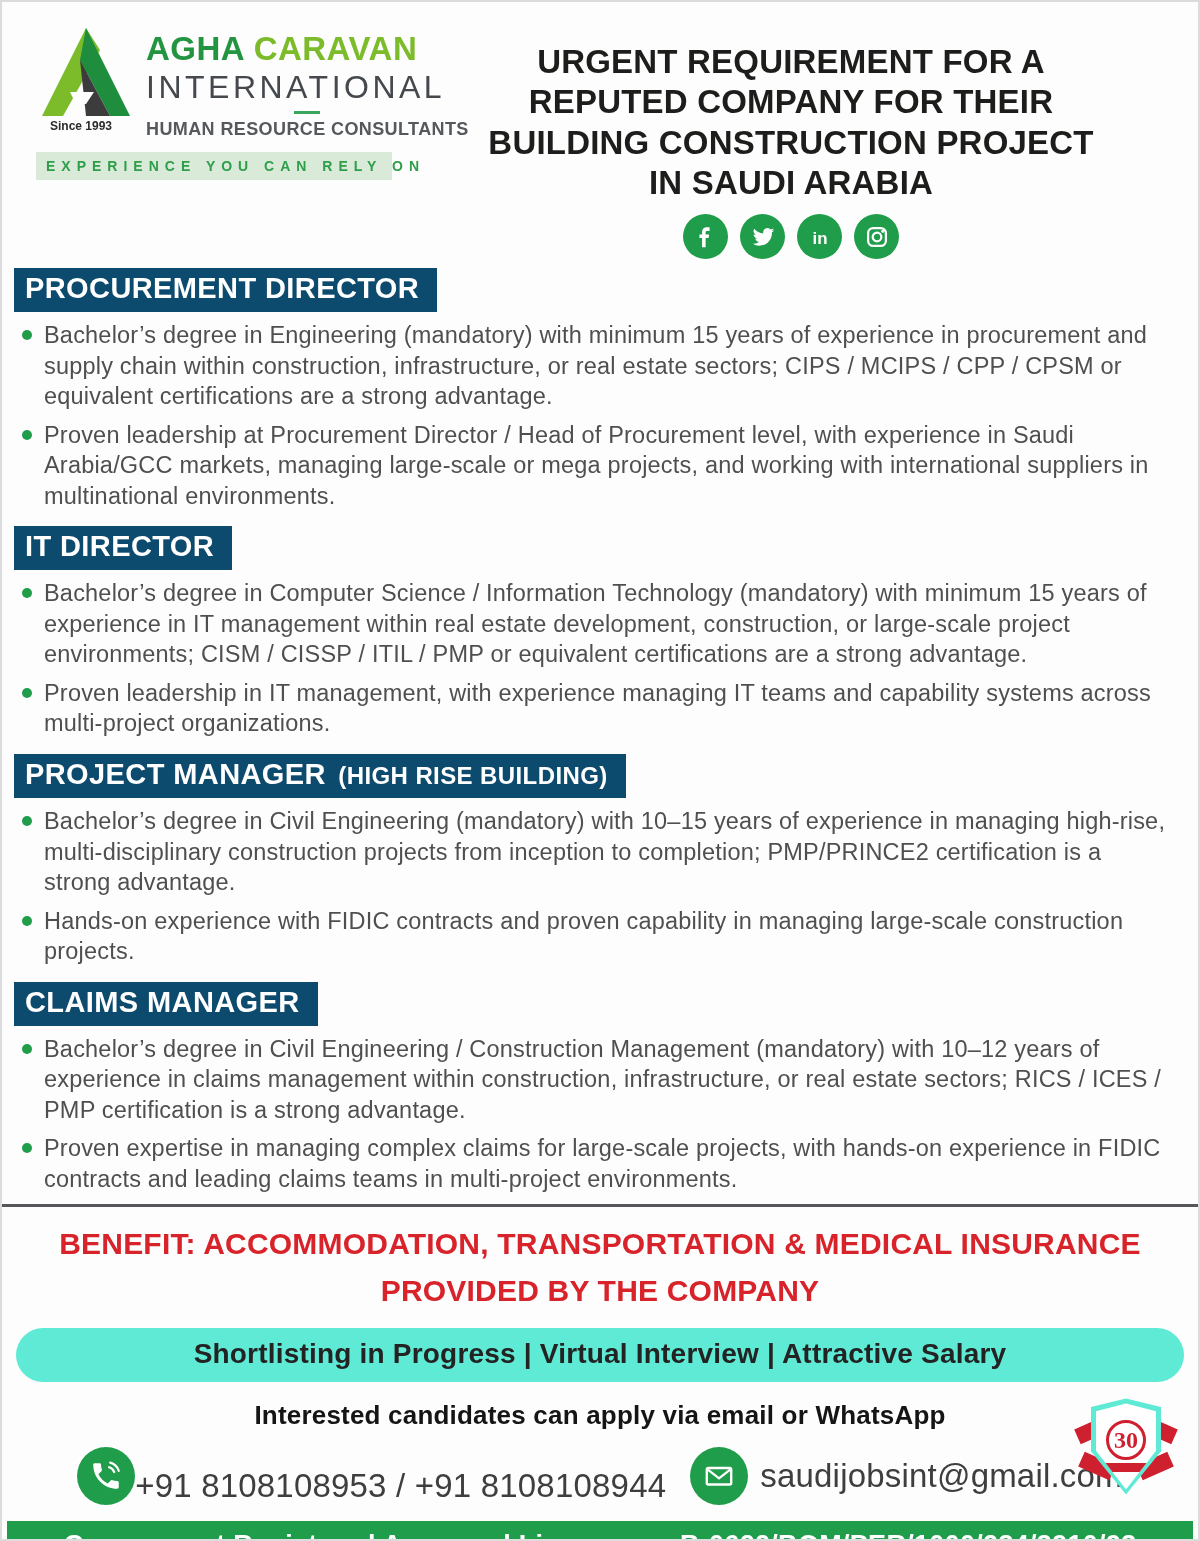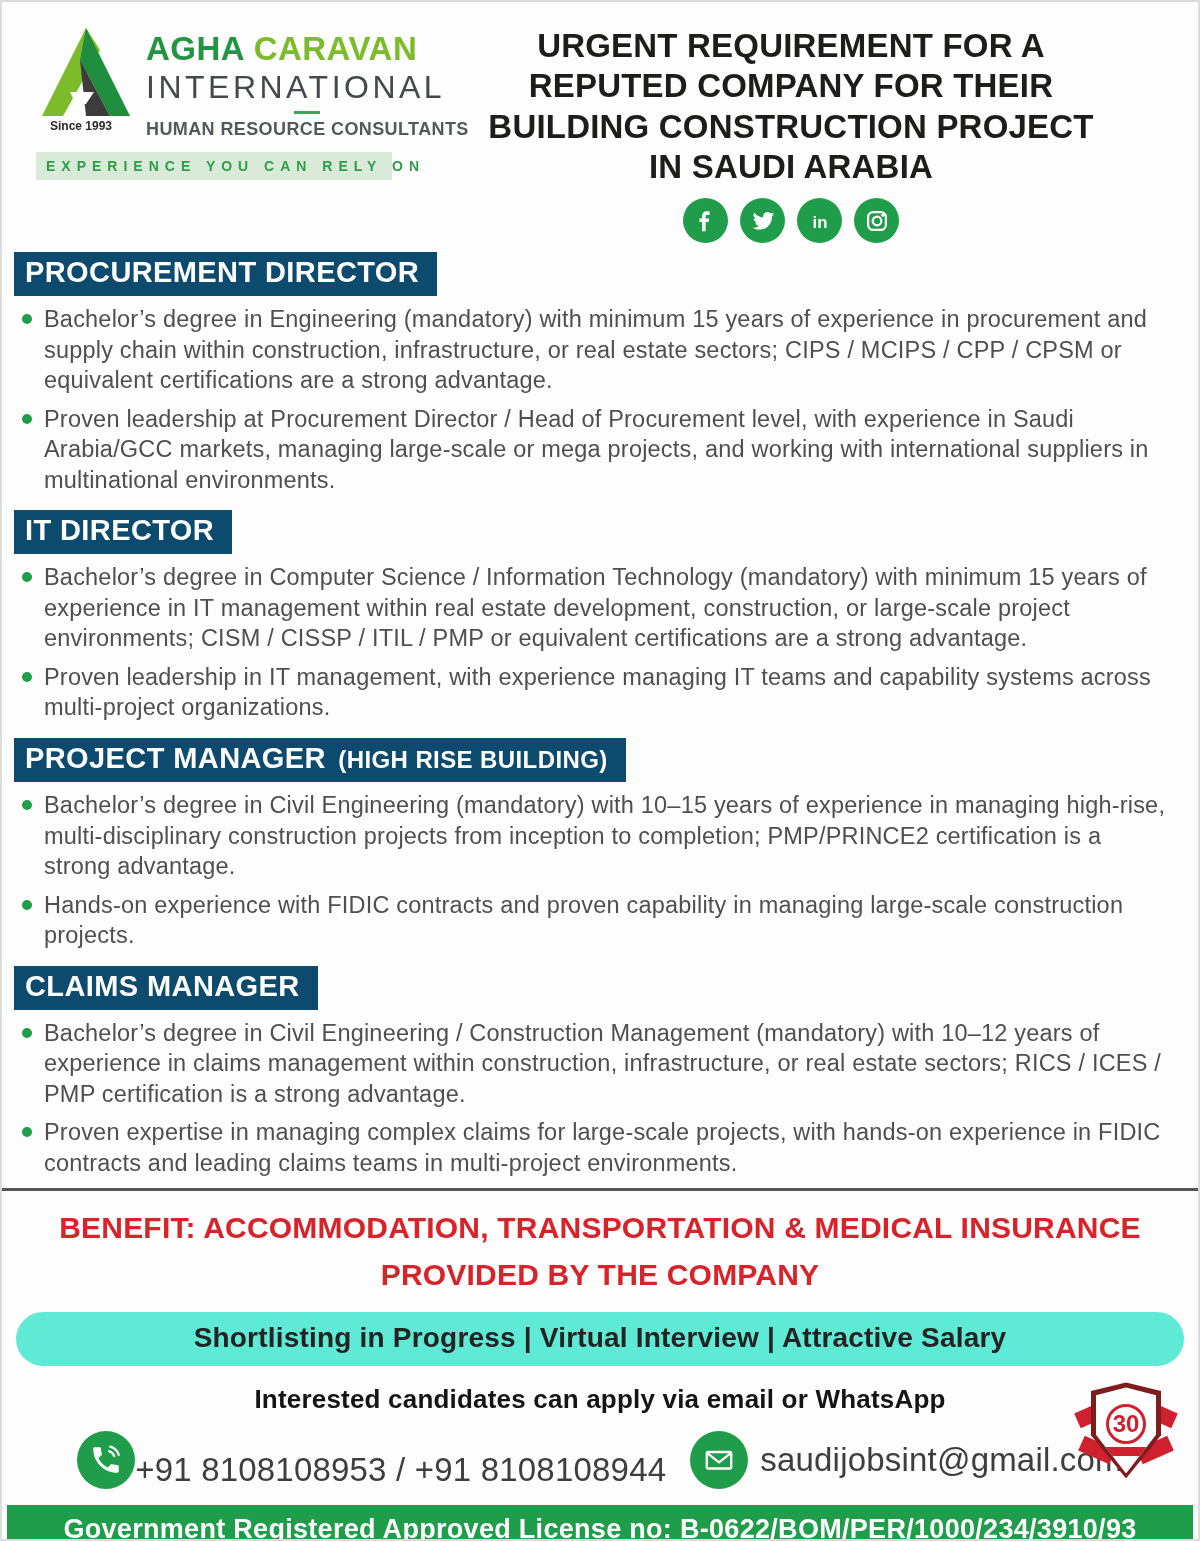--- a/index.html
+++ b/index.html
@@ -21,21 +21,21 @@
   .brand { font-size:33px; font-weight:800; letter-spacing:.5px; white-space:nowrap; }
   .brand-p1 { color:#239440; }
   .brand-p2 { color:#7cbb2a; }
   .brand-intl { font-size:32px; color:#45494e; letter-spacing:3.5px; font-weight:500; margin-top:1px; white-space:nowrap; }
   .brand-dash { width:26px; height:3px; background:#3aa55c; margin:5px auto; }
   .brand-hrc { font-size:18px; color:#55585c; font-weight:600; letter-spacing:.4px; white-space:nowrap; }
   .slogan { margin-top:12px; background:#d9ead9; color:#2f9e4a; font-size:14px; font-weight:700;
             letter-spacing:6px; padding:6px 6px 6px 10px; width:356px; white-space:nowrap; }
 
   .title-col { flex:1; text-align:center; }
-  .main-title { font-size:33px; font-weight:800; color:#1d1d1b; line-height:1.22; margin-top:4px; letter-spacing:.2px; }
+  .main-title { font-size:33px; font-weight:800; color:#1d1d1b; line-height:1.22; margin-top:20px; letter-spacing:.2px; }
   .social { display:flex; justify-content:center; gap:12px; margin-top:11px; }
   .sicon { width:45px; height:45px; border-radius:50%; background:#1f9d4a; display:flex; align-items:center; justify-content:center; }
   .sicon svg { display:block; }
 
   
   .sections { padding:2px 22px 0 12px; }
   .sec-bar { display:inline-block; background:#0c4a6e; color:#fff; font-weight:800; font-size:29px;
              letter-spacing:.4px; padding:4px 18px 7px 11px; margin-top:7px; }
   .sec-suffix { font-size:24px; font-weight:800; margin-left:4px; }
   .sec-suffix:empty { display:none; margin:0; }
@@ -52,22 +52,22 @@
   .apply-row { position:relative; text-align:center; margin-top:18px; }
   .apply { font-size:26px; font-weight:700; color:#151515; letter-spacing:.2px; }
 
   
   .badge { position:absolute; right:26px; top:-4px; width:92px; height:112px; }
   .ribbon { position:absolute; background:#cf2030; width:34px; height:16px; z-index:0; }
   .ribbon.tl { left:-4px; top:26px; transform:rotate(-24deg); }
   .ribbon.tr { right:-4px; top:26px; transform:rotate(24deg); }
   .ribbon.bl { left:0; top:62px; transform:rotate(24deg); }
   .ribbon.br { right:0; top:62px; transform:rotate(-24deg); }
-  .shield { position:absolute; left:11px; top:2px; width:70px; height:96px; background:#7f1d1d; z-index:1;
-            clip-path:polygon(50% 0,100% 9%,100% 55%,50% 100%,0 55%,0 9%); }
+  .shield { position:absolute; left:11px; top:2px; width:70px; height:96px; background:#5eead4; z-index:1;
+            clip-path:polygon(50% 0,100% 9%,100% 55%,50% 100%,0 55%,0 9%);font-family:Liberation Serif, serif; }
   .shield-inner { position:absolute; left:5px; top:5px; width:60px; height:86px; background:#fff;
             clip-path:polygon(50% 0,100% 9%,100% 55%,50% 100%,0 55%,0 9%);
             display:flex; align-items:center; justify-content:center; flex-direction:column; }
   .badge-num { color:#cf2030; font-weight:800; font-size:24px; border:3px solid #cf2030; border-radius:50%;
                width:40px; height:40px; display:flex; align-items:center; justify-content:center; }
   .badge-banner { margin-top:3px; width:54px; height:9px; background:#cf2030; }
 
   
   .contact { display:flex; align-items:center; justify-content:center; gap:14px; margin-top:16px; padding:0 10px; }
   .cicon { width:58px; height:58px; border-radius:50%; background:#1f9d4a; flex:none;

